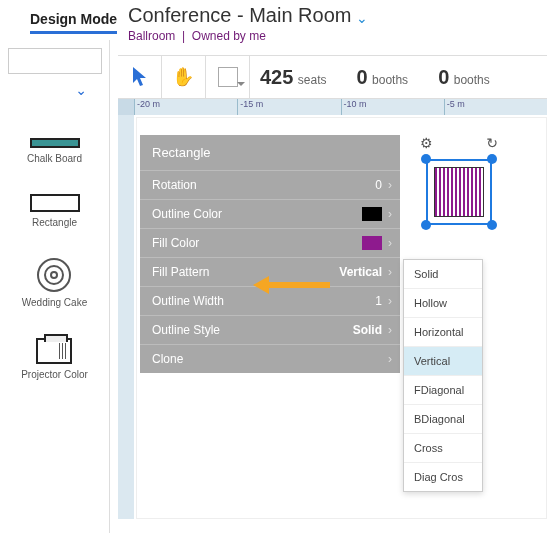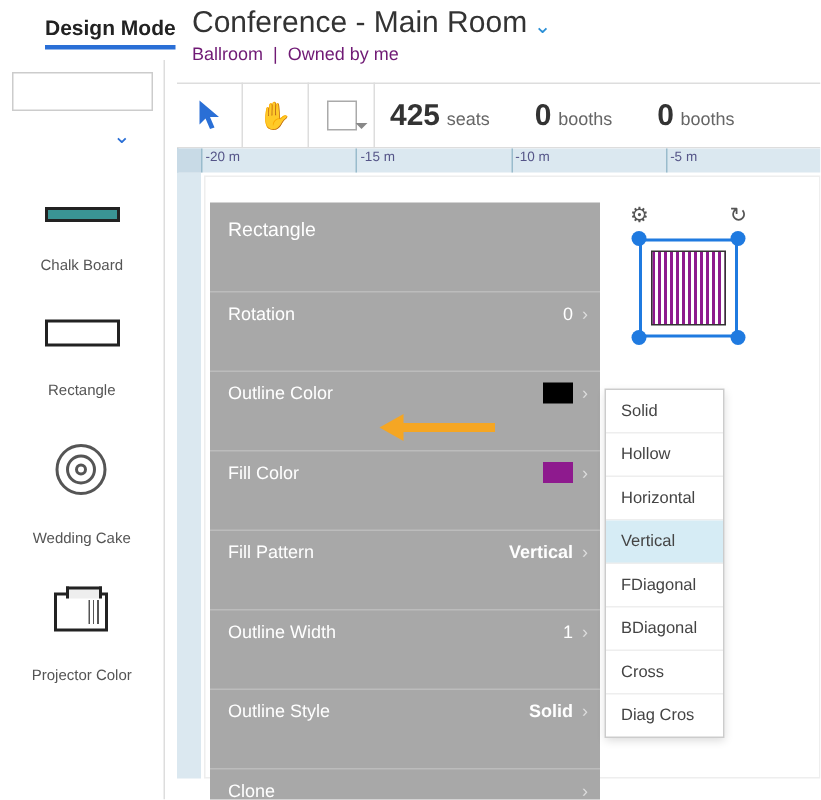--- a/index.html
+++ b/index.html
@@ -8,21 +8,21 @@
 
 .design-mode-header { padding: 10px 14px 6px; margin-left: 16px; }
 .design-mode-title { font-size: 14px; font-weight: 600; color: #222; display: inline-block; border-bottom: 3px solid #2a6fd6; padding-bottom: 4px; }
 
 
 .sidebar { position: absolute; left: 0; top: 40px; width: 110px; border-right: 1px solid #ddd; height: calc(100% - 40px); padding: 8px; }
 .search-box { width: 94px; height: 26px; border: 1px solid #ccc; background: #fff; margin-bottom: 8px; }
 .dropdown-row { display: flex; justify-content: flex-end; padding-right: 14px; margin-bottom: 40px; }
 .dropdown-chevron { color: #2a6fd6; font-size: 14px; }
 .palette { display: flex; flex-direction: column; align-items: center; gap: 30px; }
-.palette-item { display: flex; flex-direction: column; align-items: center; gap: 24px; }
+.palette-item { display: flex; flex-direction: column; align-items: center; gap: 5px; }
 .palette-label { font-size: 10px; color: #555; }
 .icon-chalk { width: 50px; height: 10px; background: #3a9494; border: 2px solid #222; }
 .icon-rect { width: 50px; height: 18px; background: #fff; border: 2px solid #222; }
 .icon-cake { width: 34px; height: 34px; border: 2px solid #555; border-radius: 50%; position: relative; }
 .icon-cake::before { content: ""; position: absolute; inset: 5px; border: 2px solid #555; border-radius: 50%; }
 .icon-cake::after { content: ""; position: absolute; inset: 11px; border: 2px solid #555; border-radius: 50%; }
 .icon-proj { width: 36px; height: 26px; border: 2px solid #222; background: #fff; position: relative; }
 .icon-proj::before { content: ""; position: absolute; top: -6px; left: 6px; width: 20px; height: 6px; border: 2px solid #222; border-bottom: none; background: #eee; }
 .icon-proj::after { content: ""; position: absolute; right: 3px; top: 3px; width: 8px; height: 16px; background: repeating-linear-gradient(90deg,#555 0 1px,transparent 1px 3px); }
 
@@ -46,21 +46,21 @@
 .canvas-area { position: relative; height: 420px; background: #fff; }
 .ruler-h { position: absolute; top: 0; left: 0; right: 0; height: 16px; background: #dbe8f0; font-size: 9px; color: #558; display: flex; }
 .ruler-mark { flex: 1; text-align: left; padding-left: 2px; border-left: 1px solid #9bc; }
 .ruler-v { position: absolute; left: 0; top: 16px; bottom: 0; width: 16px; background: #dbe8f0; }
 .ruler-corner { position: absolute; left: 0; top: 0; width: 16px; height: 16px; background: #c8dae6; }
 .canvas-bg { position: absolute; left: 18px; top: 18px; right: 0; bottom: 0; background: #fff; border: 1px solid #eee; }
 
 
 .props-panel { position: absolute; left: 22px; top: 36px; width: 260px; background: #a8a8a8; color: #fff; font-size: 12px; }
 .props-title { padding: 10px 12px; font-weight: 400; font-size: 13px; }
-.props-row { display: flex; align-items: flex-end; justify-content: space-between; padding: 7px 8px 7px 12px; border-top: 1px solid #bcbcbc; cursor: pointer; margin-top: 24px; }
+.props-row { display: flex; align-items: flex-end; justify-content: space-between; padding: 7px 8px 7px 12px; border-top: 1px solid #bcbcbc; cursor: pointer; }
 .props-row-label { flex: 1; }
 .props-row-val { display: flex; align-items: center; gap: 6px; }
 .chev-r { color: #ddd; font-size: 12px; }
 .swatch { width: 20px; height: 14px; }
 .swatch-black { background: #000; }
 .swatch-purple { background: #8e1a8e; }
 .panel-arrow { position: absolute; right: -10px; top: 8px; width: 0; height: 0; border: 10px solid transparent; border-left-color: #a8a8a8; }
 
 
 .selected-obj { position: absolute; left: 308px; top: 60px; width: 66px; height: 66px; }

